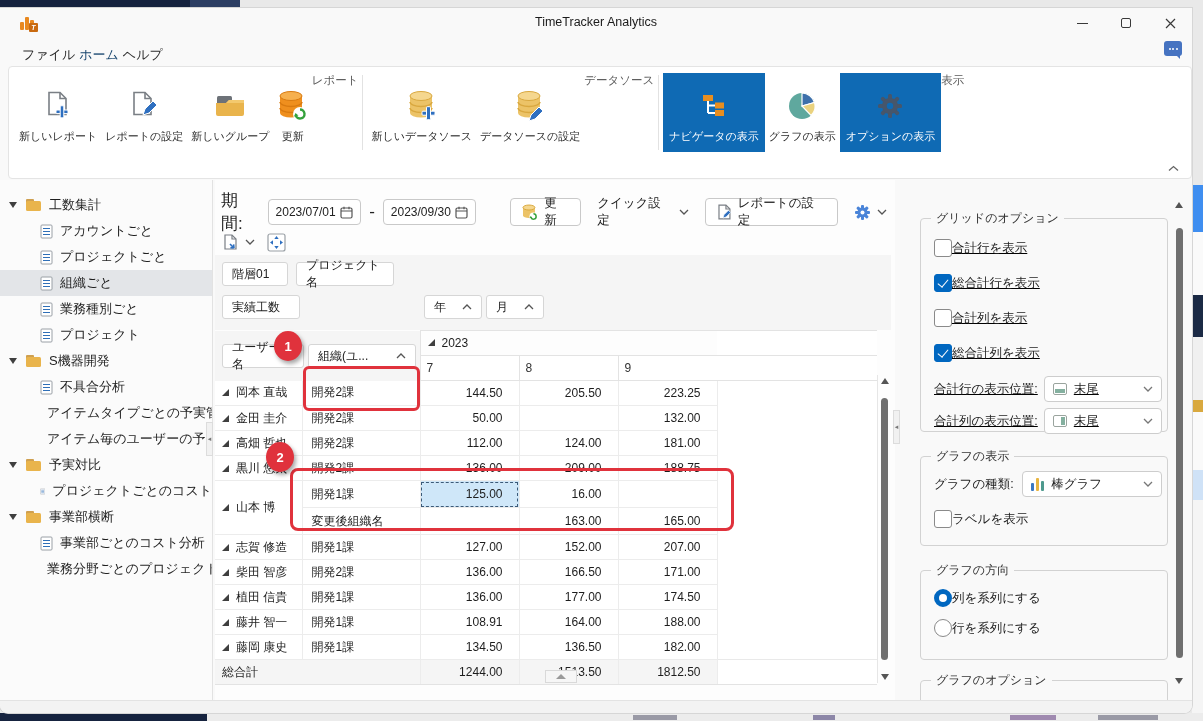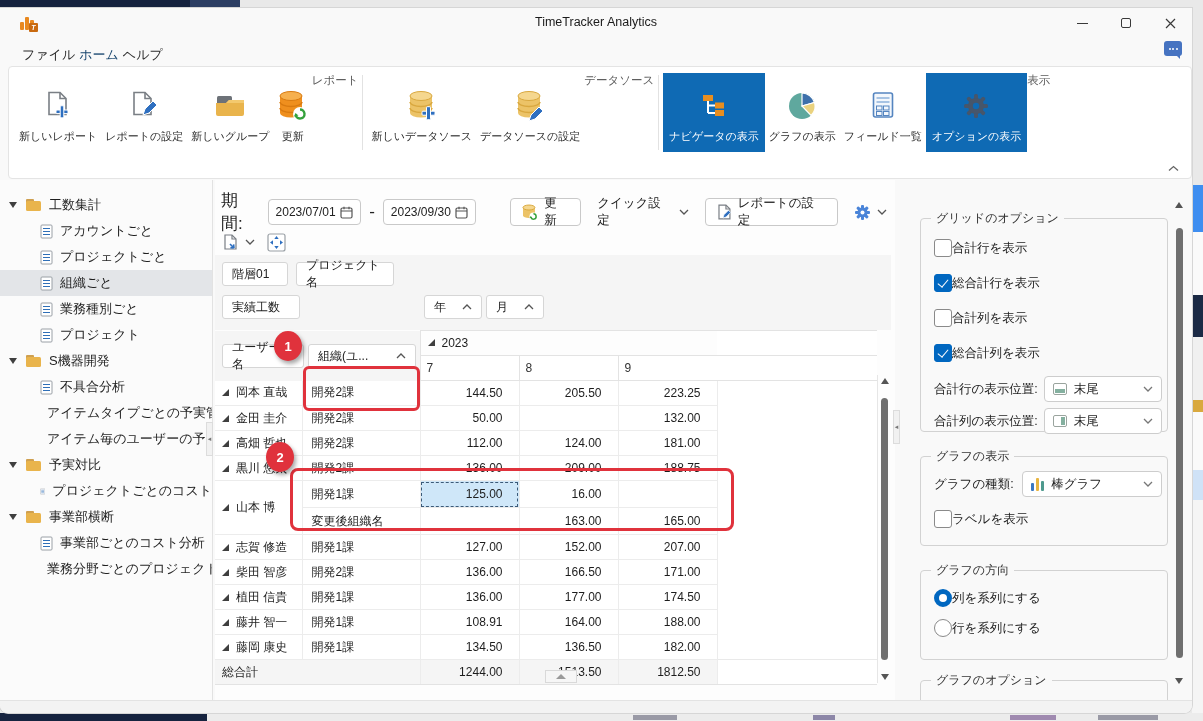--- a/index.html
+++ b/index.html
@@ -301,33 +301,20 @@
             <div class="rbtn">
               <span class="ig">
                 <svg width="30" height="30" viewBox="0 0 30 30">
                     <circle cx="15" cy="15" r="13" fill="#5fa89e"></circle>
                     <path d="M15,15 L15,2 A13,13 0 0 1 27.5,11.5 z" fill="#3e70ab" stroke="#fff" stroke-width="1.2"></path>
                     <path d="M15,15 L27.5,11.5 A13,13 0 0 1 24,24.5 z" fill="#ead27e" stroke="#fff" stroke-width="1.2"></path>
                   </svg>
               </span>
               <span class="lbl">グラフの表示</span>
             </div>
-            <div class="rbtn">
-              <span class="ig">
-                <svg width="26" height="30" viewBox="0 0 26 30">
-                    <rect x="3.5" y="2" width="19" height="24" rx="2" fill="#f3f7fc" stroke="#5585c0" stroke-width="1.6"></rect>
-                    <path d="M6.5,7 h13 M6.5,11 h13" stroke="#8fb2da" stroke-width="1.6"></path>
-                    <rect x="6.5" y="15" width="5.5" height="4" fill="none" stroke="#5585c0"></rect>
-                    <rect x="13.5" y="15" width="5.5" height="4" fill="none" stroke="#5585c0"></rect>
-                    <rect x="6.5" y="20.5" width="5.5" height="4" fill="none" stroke="#5585c0"></rect>
-                    <rect x="13.5" y="20.5" width="5.5" height="4" fill="none" stroke="#5585c0"></rect>
-                  </svg>
-              </span>
-              <span class="lbl">フィールド一覧</span>
-            </div>
             <div class="rbtn rtile">
               <span class="ig">
                 <svg width="28" height="28" viewBox="0 0 28 28">
                     <g fill="#46566b">
                       <rect x="12" y="2" width="4" height="24" rx="1.5"></rect>
                       <rect x="12" y="2" width="4" height="24" rx="1.5" transform="rotate(45 14 14)"></rect>
                       <rect x="12" y="2" width="4" height="24" rx="1.5" transform="rotate(90 14 14)"></rect>
                       <rect x="12" y="2" width="4" height="24" rx="1.5" transform="rotate(135 14 14)"></rect>
                       <circle cx="14" cy="14" r="8"></circle>
                     </g>
@@ -774,21 +761,21 @@
         <div class="ann ann-rect" style="left:88px; top:186px; width:117px; height:45px; border-radius:6px;"></div>
         <div class="ann ann-rect" style="left:75px; top:288px; width:444px; height:63px;"></div>
         <div class="ann ann-badge" style="left:59px; top:151px;">1</div>
         <div class="ann ann-badge" style="left:51px; top:262px;">2</div>
       </div>
 
       <div class="side-handle" style="left:893px; top:230px;">◂</div>
 
       <div class="rpanel">
 
-        <div class="group" style="top:38px; height:214px;">
+        <div class="group" style="top:38px; height:214px;text-decoration:underline;">
           <span class="legend">グリッドのオプション</span>
           <div class="opt-row" style="margin-top:20px;">
             <span class="cb"></span>
             <span>合計行を表示</span>
           </div>
           <div class="opt-row" style="margin-top:17px;">
             <span class="cb on"></span>
             <span>総合計行を表示</span>
           </div>
           <div class="opt-row" style="margin-top:17px;">

